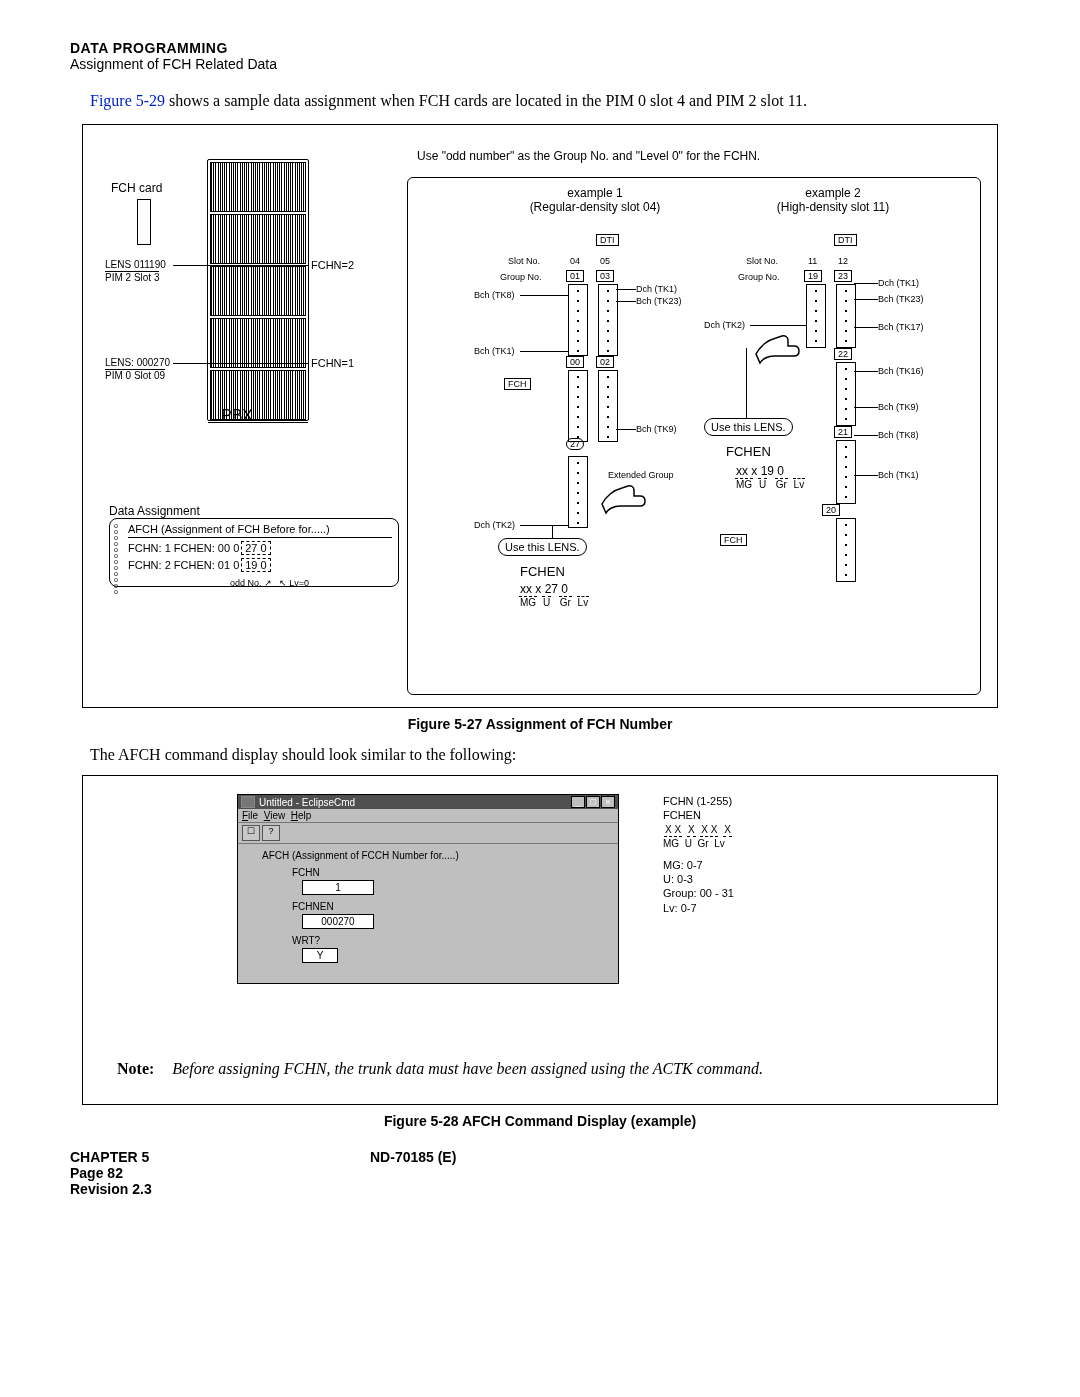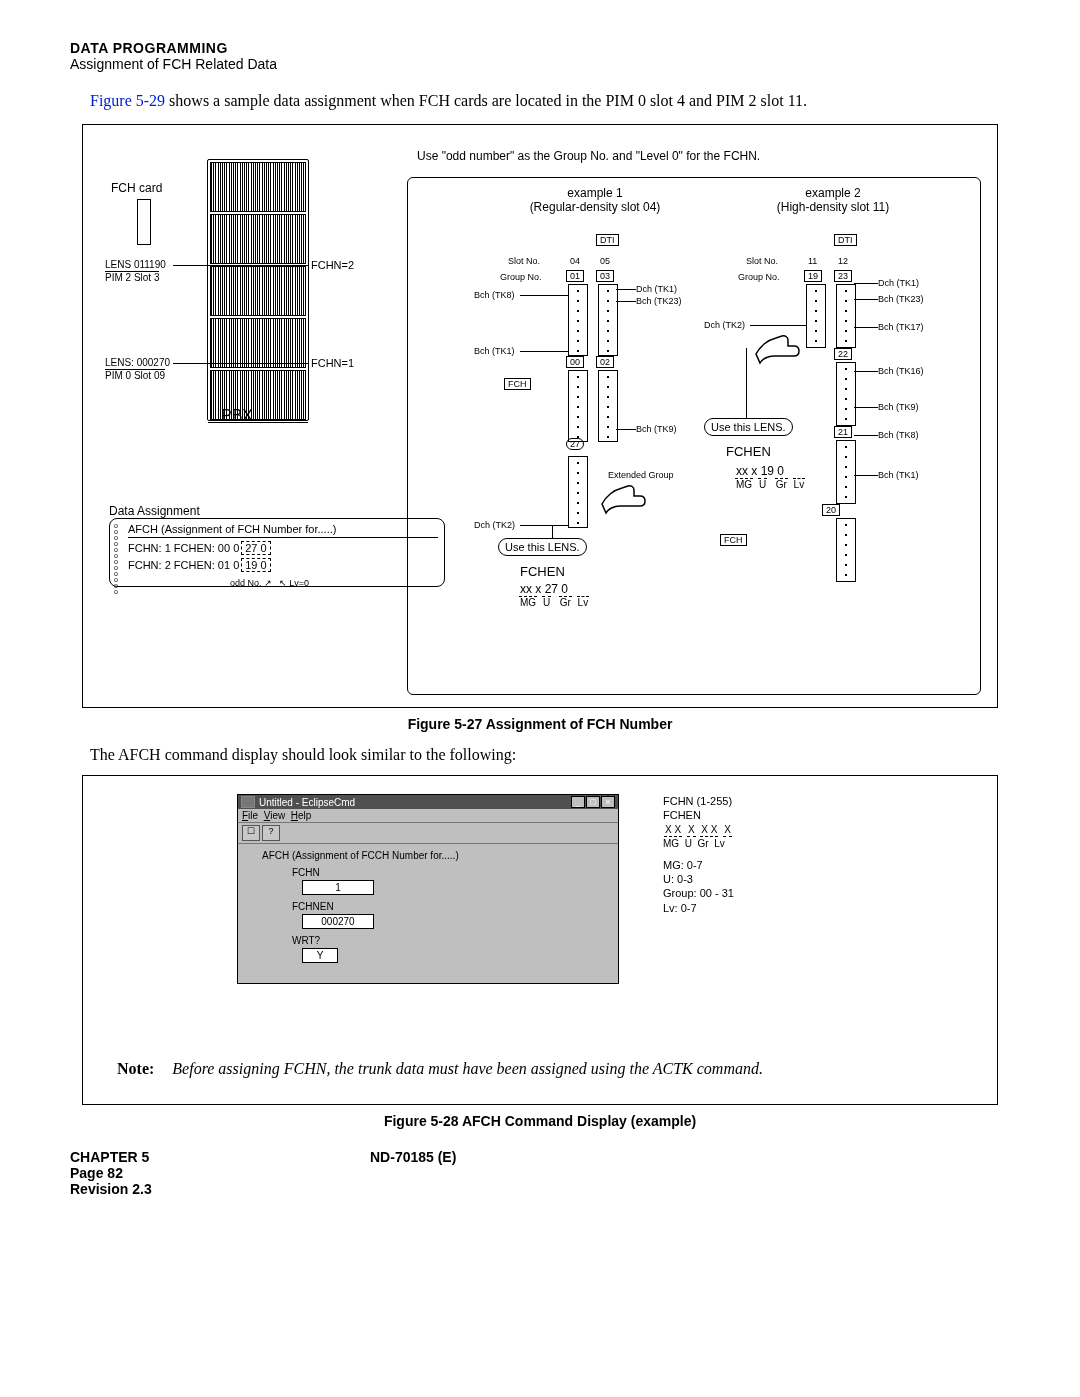--- a/index.html
+++ b/index.html
@@ -30,21 +30,21 @@
   .pbx-block { position: absolute; top: 10px; left: 14px; width: 280px; height: 320px; }
   .pbx-label-fch { font-size: 12px; }
   .pbx-tower { position: absolute; top: 0; left: 96px; width: 100px; height: 260px; border: 1.5px solid #000; border-radius: 2px; }
   .pbx-shelf { height: 48px; border-bottom: 1px solid #000; background: repeating-linear-gradient(90deg,#000,#000 1px,#fff 1px,#fff 2.2px); margin: 2px; border: 1px solid #000; }
   .pbx-base { height: 40px; border-top: 1px solid #000; }
   .pbx-labeltxt { position: absolute; }
   .pbx-callout-line { position: absolute; background: #000; }
 
   .fchcard-sm { position:absolute; left:26px; top:40px; width:12px; height:44px; border:1px solid #000; }
 
-  .da-panel { position: absolute; left: 12px; top: 355px; width: 336px; }
+  .da-panel { position: absolute; left: 12px; top: 355px; width: 290px; }
   .da-title { font-size: 12px; }
   .da-box { border: 1.5px solid #000; border-radius: 8px; padding: 4px 6px 14px 18px; font-size: 11px; position: relative; }
   .da-side { position:absolute; left:4px; top:4px; bottom:4px; width:8px; font-size:7px; line-height:6px; letter-spacing:-1px; }
   .da-row { margin-top: 3px; font-size:11px; display:flex; align-items:center; }
   .da-dbx { border:1px dashed #000; padding:0 3px; margin:0 2px; }
   .da-mini { font-size:9px; text-align:center; }
 
   .inner-frame { position: absolute; top: 28px; left: 310px; right: 2px; bottom: 2px; border: 1.5px solid #000; border-radius: 6px; }
   .example-hdr { position:absolute; top:8px; font-size:12px; text-align:center; }
   .slot-strip { position:absolute; width:18px; border:1px solid #000; }
@@ -112,21 +112,21 @@
       <div class="pbx-labeltxt" style="top:198px;left:200px;font-size:11px;">FCHN=1</div>
       <div class="pbx-callout-line" style="top:204px;left:62px;width:136px;height:1px;"></div>
 
       <div class="pbx-labeltxt" style="top:248px;left:90px;font-size:16px;margin-left:20px;">PBX</div>
     </div>
 
     <div class="da-panel">
       <div class="da-title">Data Assignment</div>
       <div class="da-box">
         <div class="da-side">o<br>o<br>o<br>o<br>o<br>o<br>o<br>o<br>o<br>o<br>o<br>o</div>
-        <div>AFCH (Assignment of FCH Number for.....)</div>
+        <div>AFCH (Assignment of FCH Before for.....)</div>
         <hr style="border:none;border-top:1px solid #000;margin:2px 0;">
         <div class="da-row">
           <span>FCHN: 1 FCHEN: 00 0</span>
           <span class="da-dbx">27 0</span>
         </div>
         <div class="da-row">
           <span>FCHN: 2 FCHEN: 01 0</span>
           <span class="da-dbx">19 0</span>
         </div>
         <div class="da-mini" style="position:absolute; bottom:-2px; left:120px;">

